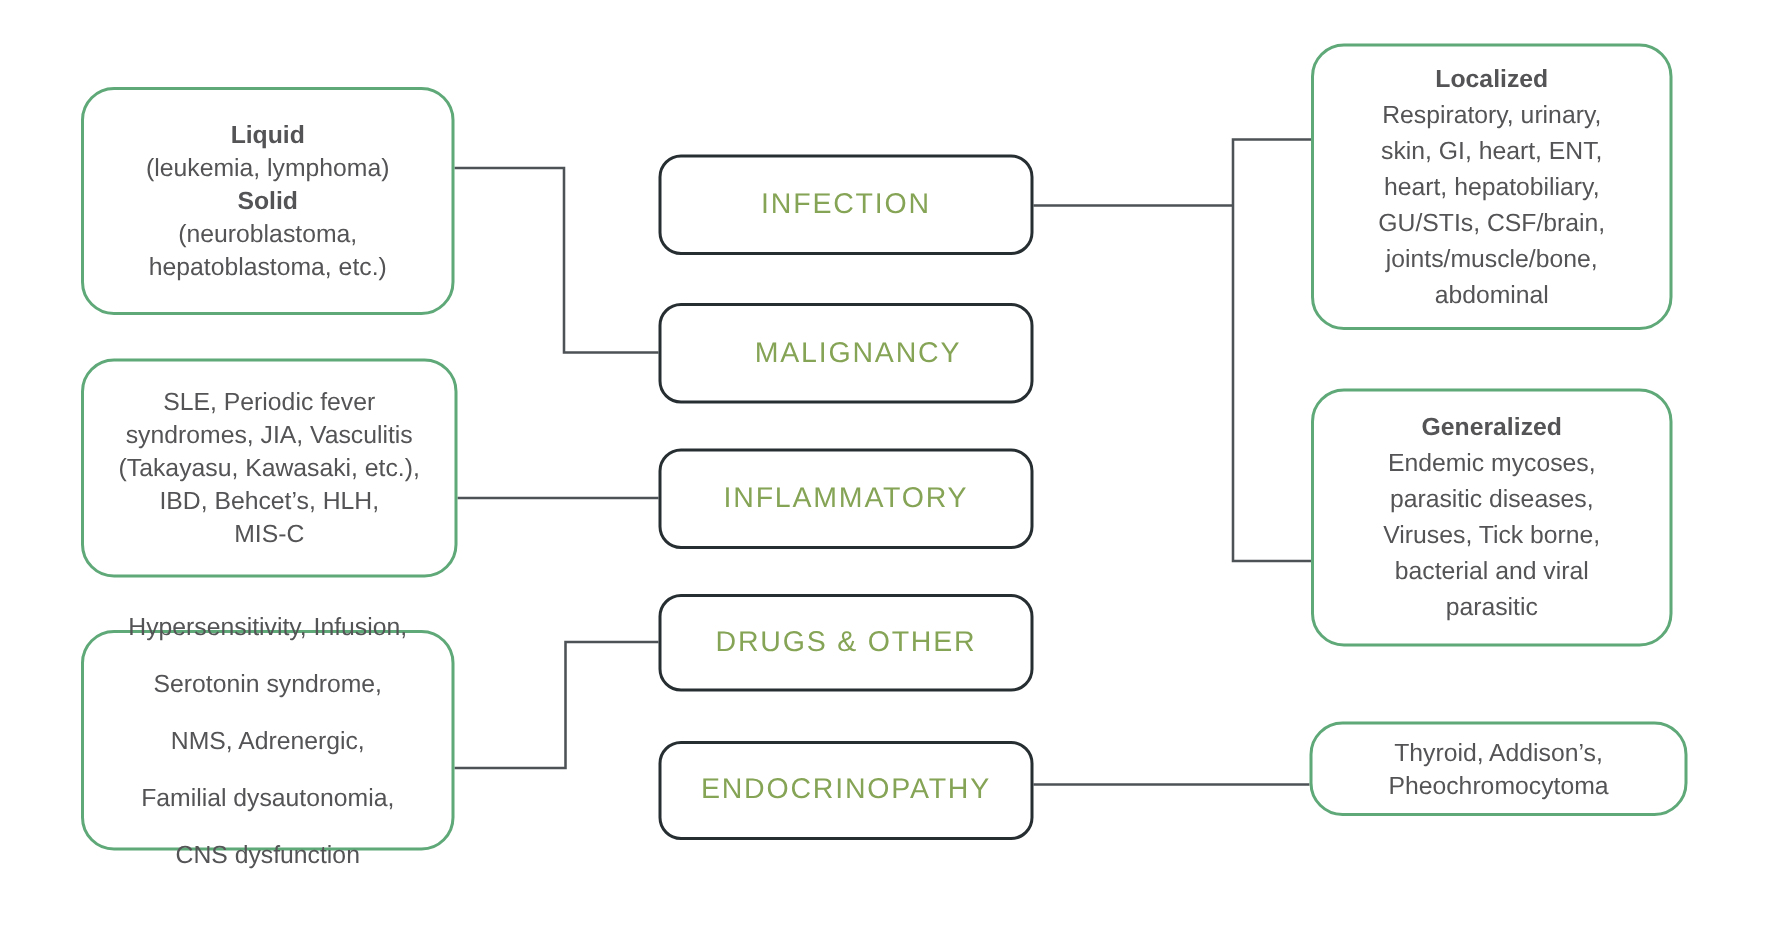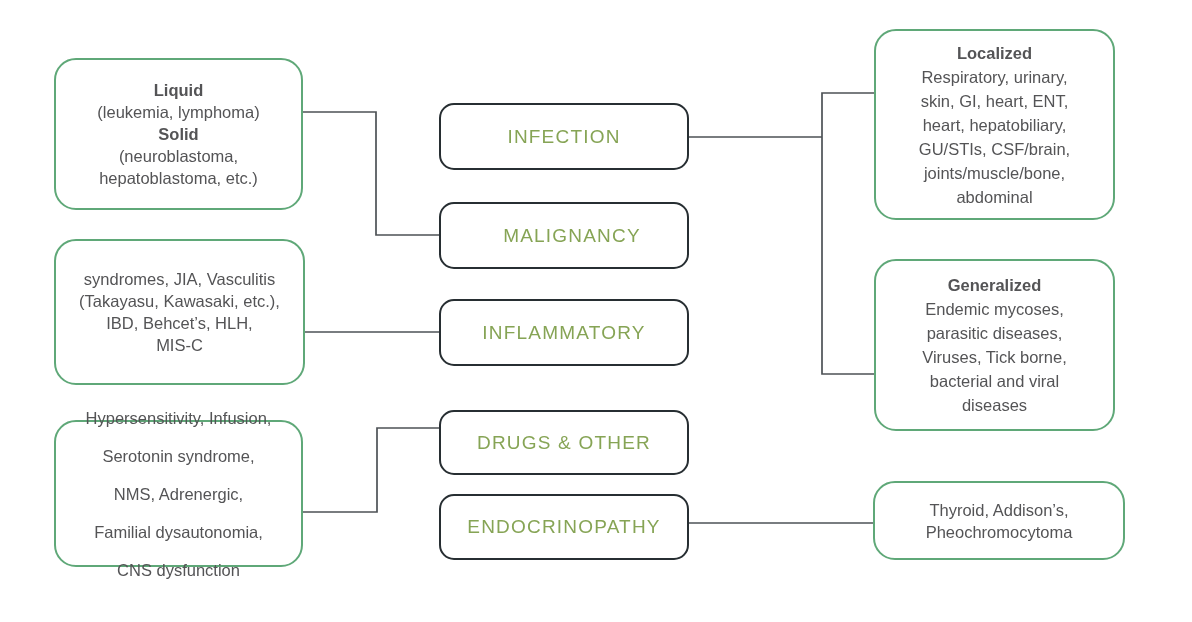--- a/index.html
+++ b/index.html
@@ -77,20 +77,21 @@
 
   <div class="gbox lh-sm" style="left:54px; top:58px; width:249px; height:152px;">
       <div style="font-weight: bold;">Liquid</div>
       <div>(leukemia, lymphoma)</div>
       <div style="font-weight: bold; text-align: right;">Solid</div>
       <div>(neuroblastoma,</div>
       <div>hepatoblastoma, etc.)</div>
     </div>
 
   <div class="gbox lh-sm" style="left:54px; top:239px; width:251px; height:146px;">
+      <div>SLE, Periodic fever</div>
       <div>syndromes, JIA, Vasculitis</div>
       <div>(Takayasu, Kawasaki, etc.),</div>
       <div>IBD, Behcet’s, HLH,</div>
       <div>MIS-C</div>
     </div>
 
   <div class="gbox lh-sm" style="left:54px; top:420px; width:249px; height:147px;gap:16px;">
       <div>Hypersensitivity, Infusion,</div>
       <div>Serotonin syndrome,</div>
       <div>NMS, Adrenergic,</div>
@@ -103,21 +104,21 @@
   </div>
 
   <div class="cbox" style="left:439px; top:202px; width:250px; height:67px;padding-left:16px;">
     <span class="cat-label">MALIGNANCY</span>
   </div>
 
   <div class="cbox" style="left:439px; top:299px; width:250px; height:67px;text-align:right;">
     <span class="cat-label">INFLAMMATORY</span>
   </div>
 
-  <div class="cbox" style="left:439px; top:396px; width:250px; height:65px;margin-top:14px;">
+  <div class="cbox" style="left:439px; top:396px; width:250px; height:65px;">
     <span class="cat-label">DRUGS &amp; OTHER</span>
   </div>
 
   <div class="cbox" style="left:439px; top:494px; width:250px; height:66px;">
     <span class="cat-label">ENDOCRINOPATHY</span>
   </div>
 
   <div class="gbox lh-lg" style="left:874px; top:29px; width:241px; height:191px;">
       <div style="font-weight: bold;">Localized</div>
       <div>Respiratory, urinary,</div>
@@ -127,21 +128,21 @@
       <div>joints/muscle/bone,</div>
       <div>abdominal</div>
     </div>
 
   <div class="gbox lh-lg" style="left:874px; top:259px; width:241px; height:172px;">
       <div style="font-weight: bold;">Generalized</div>
       <div>Endemic mycoses,</div>
       <div>parasitic diseases,</div>
       <div>Viruses, Tick borne,</div>
       <div>bacterial and viral</div>
-      <div>diseases</div>
+      <div>parasitic</div>
     </div>
 
-  <div class="gbox lh-sm" style="left:873px; top:481px; width:252px; height:79px;">
+  <div class="gbox lh-sm" style="left:873px; top:481px; width:252px; height:63px;">
       <div>Thyroid, Addison’s,</div>
       <div>Pheochromocytoma</div>
     </div>
 
 </div>
 
 </body></html>

